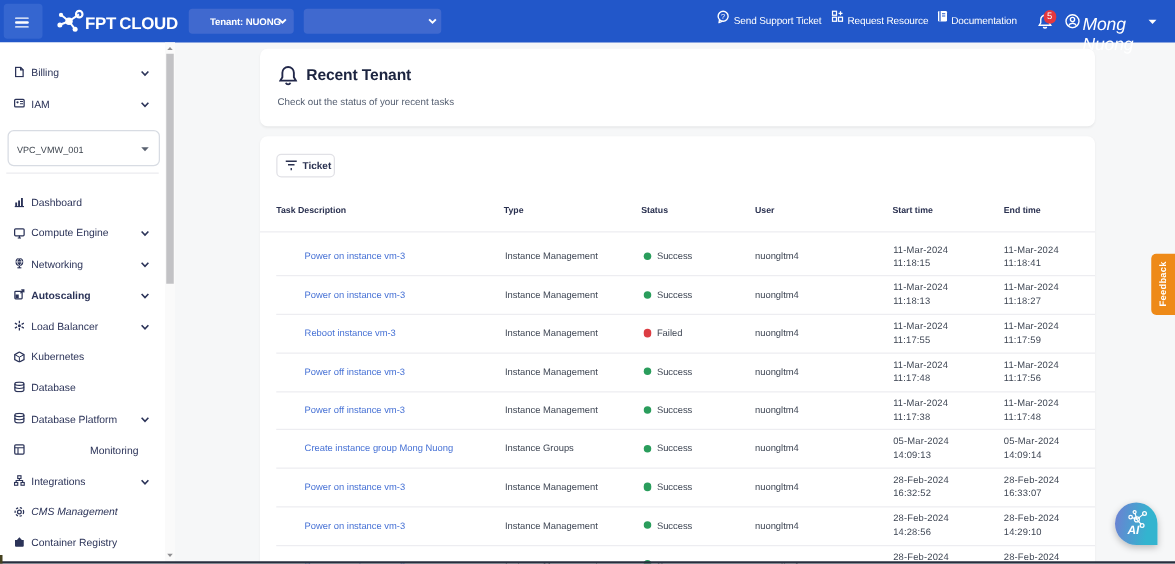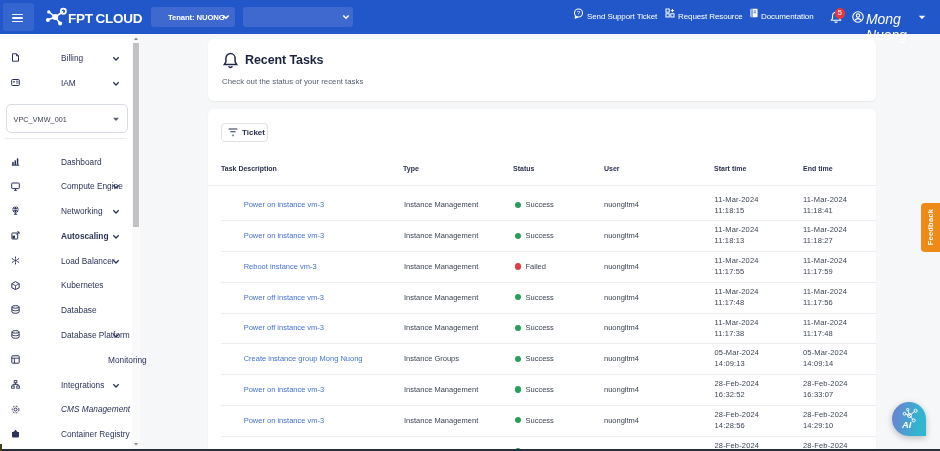--- a/index.html
+++ b/index.html
@@ -1,20 +1,20 @@
 <!DOCTYPE html>
 <html><head>
 <meta charset="utf-8">
 <style>
   * { margin:0; padding:0; box-sizing:border-box; }
   html,body { width:940px; height:451px; overflow:hidden; font-family:"Liberation Sans", sans-serif; }
   .abs { position:absolute; }
   body { position:relative; background:#f6f7f8; }
   .hdr-item { color:#ffffff; font-size:8px; letter-spacing:-0.1px; }
-  .side-item { color:#2b3358; font-size:8.3px;margin-left:36px; }
+  .side-item { color:#2b3358; font-size:8.3px; }
   .chev { position:absolute; width:8px; height:8px; }
   .tbl-h { position:absolute; font-size:7px; font-weight:bold; color:#2a3150; }
   .cell { position:absolute; font-size:7.5px; color:#3d4553; }
   .link { position:absolute; font-size:7.5px; color:#4671d5; }
   .dt { position:absolute; font-size:7.5px; color:#3d4553; line-height:11px; letter-spacing:0.15px; }
   .dot { position:absolute; width:6.3px; height:6.3px; border-radius:50%; }
   .rowline { position:absolute; left:13px; right:0px; height:1px; background:#ededf1; }
 </style>
 </head>
 <body>
@@ -223,21 +223,21 @@
   <path d="M1 3 h7 v4.6 a0.8 0.8 0 0 1 -0.8 0.8 h-5.4 a0.8 0.8 0 0 1 -0.8 -0.8 z" fill="#2b3358"></path>
   <path d="M4.5 0.8 L6.5 3 h-4 z" fill="#2b3358"></path>
 </svg>
 <div class="abs side-item" style="left:25px;top:429.1px;">Container Registry</div>
 
 <div class="abs" style="left:208px;top:39px;width:668px;height:62px;background:#fff;border-radius:6px;box-shadow:0 1px 2px rgba(0,0,0,0.06);"></div>
 <svg class="abs" style="left:223px;top:52px;" width="15" height="18" viewBox="0 0 15 18">
   <path d="M7.5 1.6 a4.6 4.6 0 0 1 4.6 4.6 v3.6 l1.6 2.7 h-12.4 l1.6 -2.7 v-3.6 a4.6 4.6 0 0 1 4.6 -4.6 z" fill="none" stroke="#22284a" stroke-width="1.5"></path>
   <path d="M5.7 14.2 a1.9 1.9 0 0 0 3.6 0" fill="none" stroke="#22284a" stroke-width="1.5"></path>
 </svg>
-<div class="abs" style="left:245px;top:53px;font-size:12.5px;font-weight:bold;color:#1c2440;letter-spacing:-0.1px;">Recent Tasks</div>
+<div class="abs" style="left:245px;top:53px;font-size:12.5px;font-weight:bold;color:#1c2440;letter-spacing:-0.1px;">Recent Tenant</div>
 <div class="abs" style="left:222px;top:77px;font-size:7.8px;color:#566072;">Check out the status of your recent tasks</div>
 
 <div class="abs" style="left:208px;top:109px;width:668px;height:342px;background:#fff;border-radius:6px 6px 0 0;box-shadow:0 1px 2px rgba(0,0,0,0.06);overflow:hidden;">
 
   <div class="abs" style="left:13px;top:13.5px;width:47px;height:19.5px;border:1px solid #e1e1e6;border-radius:4px;background:#fff;"></div>
   <svg class="abs" style="left:20px;top:19px;" width="10" height="9" viewBox="0 0 10 9">
     <path d="M0.6 1 h8.8 M2.4 3.8 h5.2 M5 6.4 v1.8" stroke="#2a3150" stroke-width="1.1"></path>
   </svg>
   <div class="abs" style="left:34px;top:19px;font-size:8px;font-weight:bold;color:#2a3150;">Ticket</div>
 

